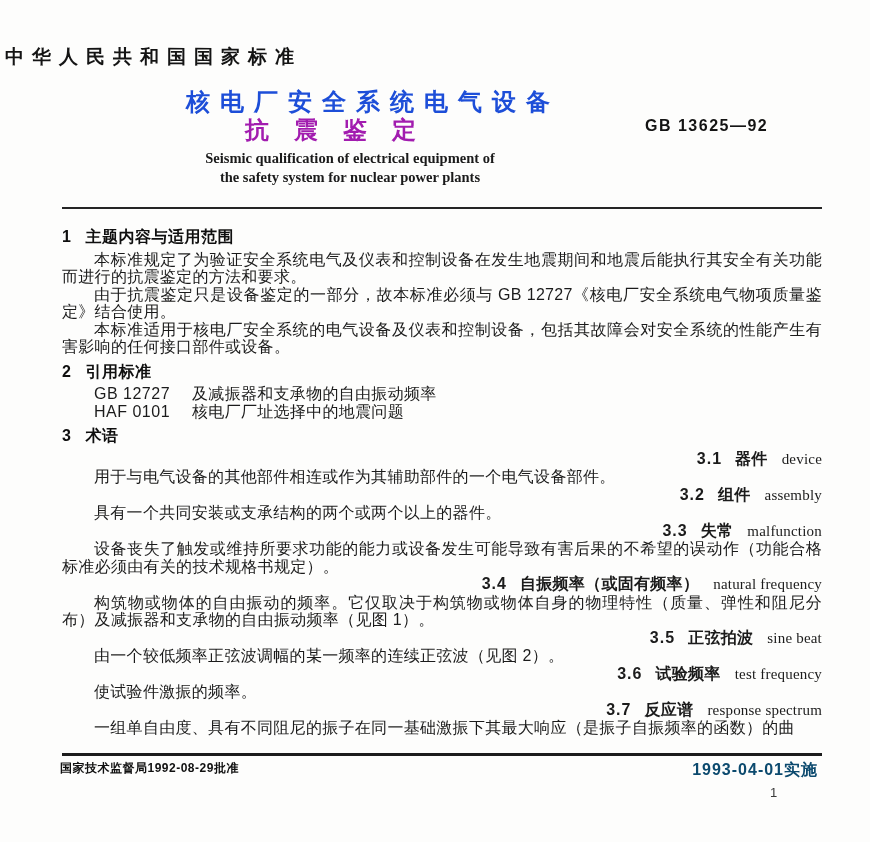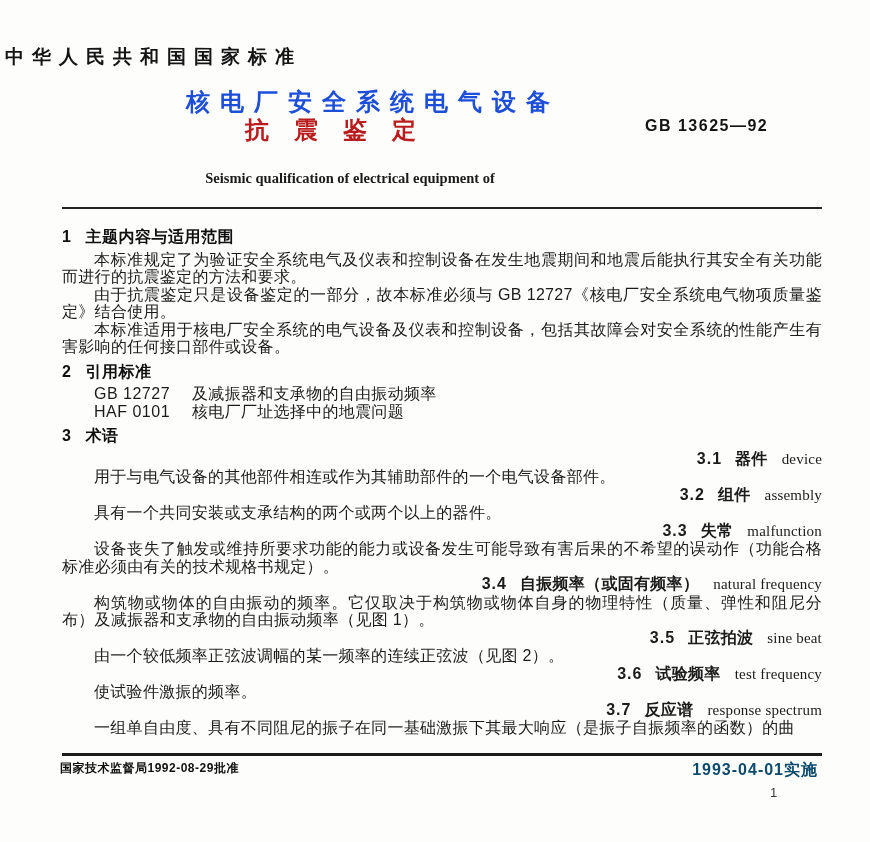--- a/index.html
+++ b/index.html
@@ -15,32 +15,32 @@
     font-size:19px; font-weight:700; letter-spacing:8px; color:#141414;
     white-space:nowrap;
   }
   .hdr-t1 {
     position:absolute; top:86px; left:186px;
     font-size:24px; font-weight:700; letter-spacing:10px; color:#1d4ed8;
     white-space:nowrap;
   }
   .hdr-t2 {
     position:absolute; top:114px; left:245px;
-    font-size:24px; font-weight:700; letter-spacing:25px; color:#b91c1c;
+    font-size:24px; font-weight:700; letter-spacing:25px; color:#a21caf;
     white-space:nowrap;
   }
   .hdr-no {
     position:absolute; top:117px; left:645px;
     font-size:16px; font-weight:700; letter-spacing:1.5px; color:#141414;
     white-space:nowrap;
   }
   .hdr-en {
     position:absolute; left:0; width:700px; text-align:center;
     font-family:"Liberation Serif","DejaVu Serif",serif;
-    font-weight:700; font-size:14.5px; color:#1a1a1a; white-space:nowrap;margin-top:20px;
+    font-weight:700; font-size:14.5px; color:#1a1a1a; white-space:nowrap;
   }
   .hdr-en1 { top:150px; }
   .hdr-en2 { top:169px; }
   .rule-top {
     position:absolute; top:207px; left:62px; width:760px; height:2px;
     background:#252525;
   }
   
   .doc-body {
     position:absolute; top:221px; left:62px; width:760px;
@@ -85,20 +85,21 @@
 </head>
 <body>
 
 <div class="page">
 
   <div class="hdr-std">中华人民共和国国家标准</div>
   <div class="hdr-t1">核电厂安全系统电气设备</div>
   <div class="hdr-t2">抗震鉴定</div>
   <div class="hdr-no">GB 13625—92</div>
   <div class="hdr-en hdr-en1">Seismic qualification of electrical equipment of</div>
+  <div class="hdr-en hdr-en2">the safety system for nuclear power plants</div>
   <div class="rule-top"></div>
 
   <div class="doc-body">
 
 
     <div class="sec-head">
       <span class="num">1</span><span>主题内容与适用范围</span>
     </div>
     <p>本标准规定了为验证安全系统电气及仪表和控制设备在发生地震期间和地震后能执行其安全有关功能而进行的抗震鉴定的方法和要求。</p>
     <p>由于抗震鉴定只是设备鉴定的一部分，故本标准必须与 GB 12727《核电厂安全系统电气物项质量鉴定》结合使用。</p>

